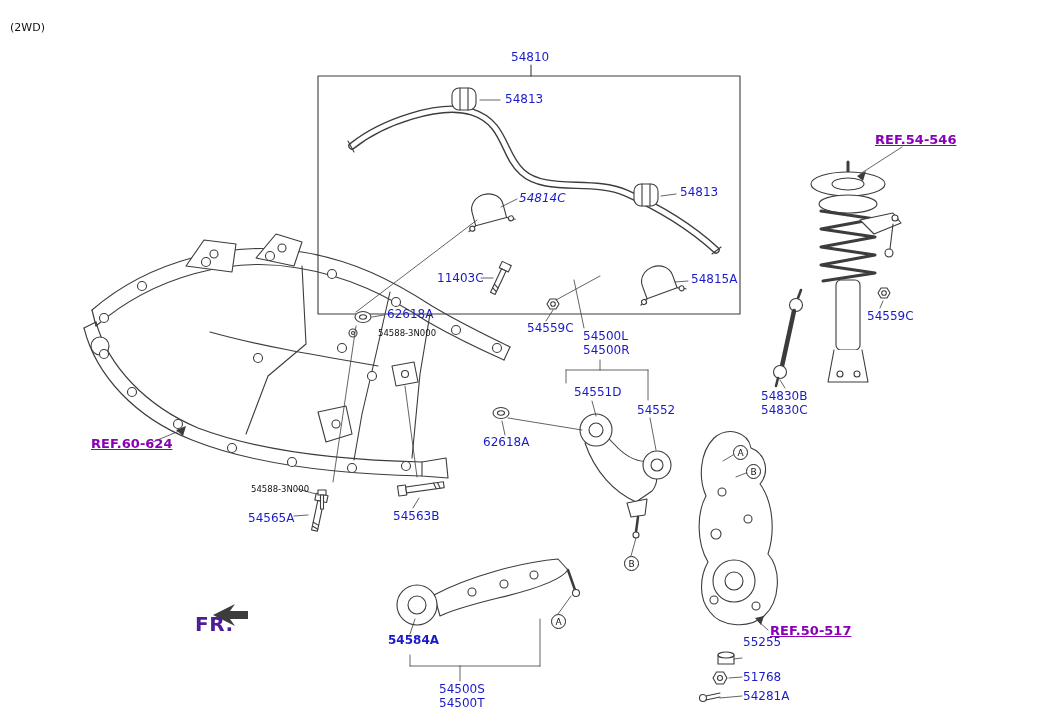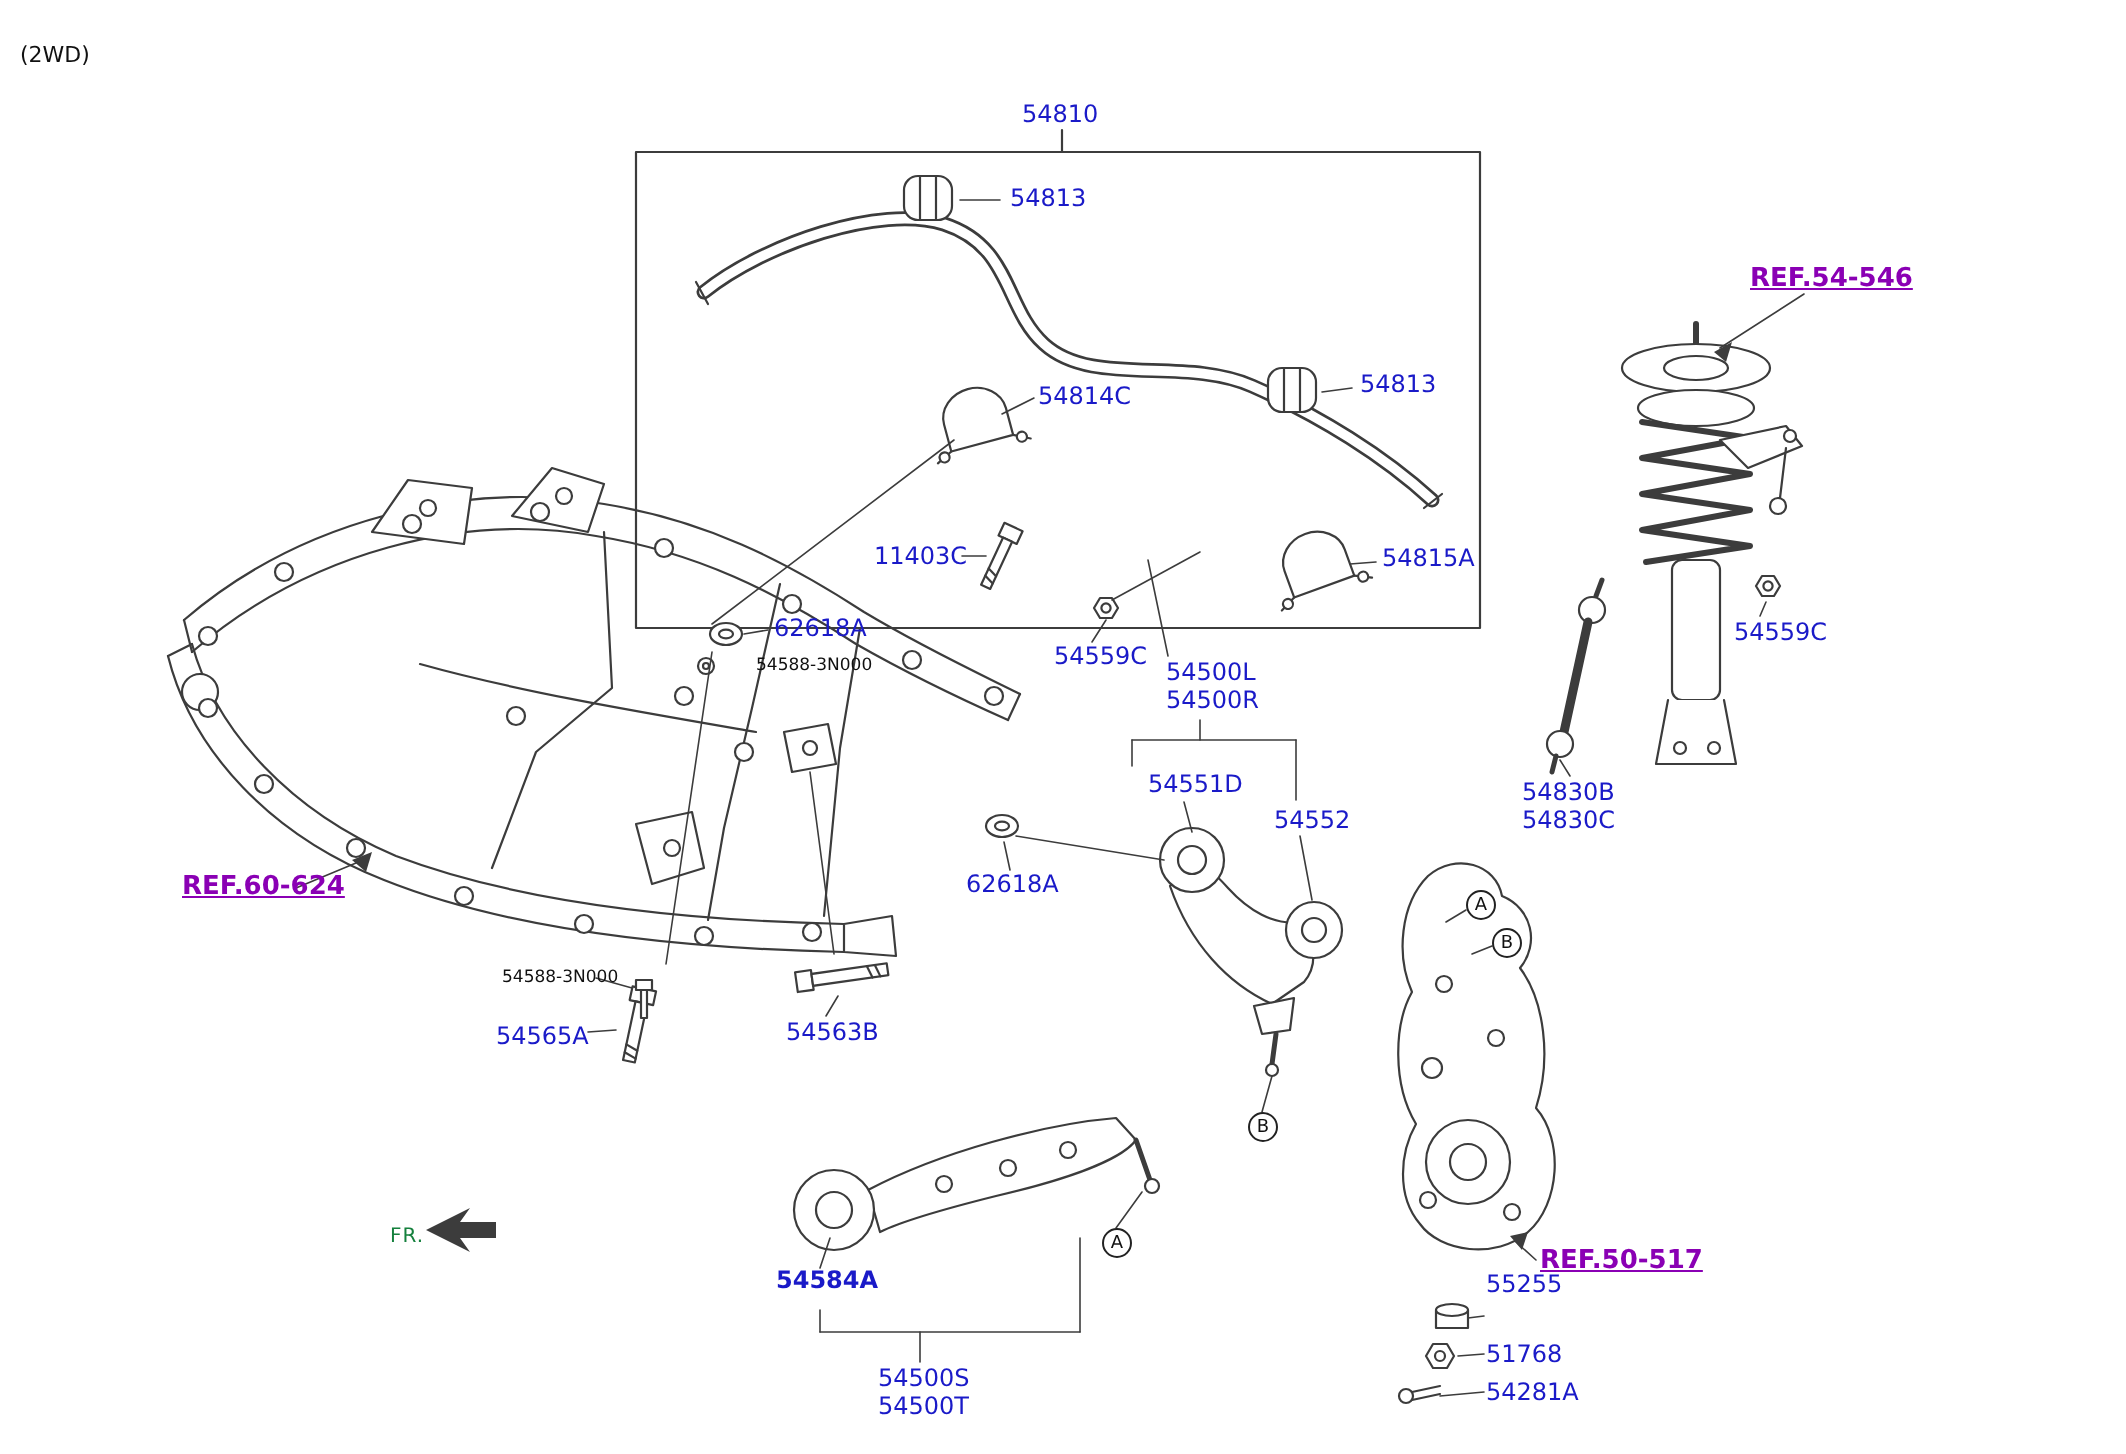--- a/index.html
+++ b/index.html
@@ -19,21 +19,21 @@
   svg .solid{fill:var(--line);stroke:none;}
   svg .tube-o{stroke-width:7.5;}
   svg .tube-i{stroke:#fff;stroke-width:4.8;}
   svg .coil{stroke-width:3;}
   svg .ax{stroke-width:0.8;}
   .lbl{position:absolute;font-size:12px;line-height:1.15;white-space:nowrap;}
   .part{color:var(--part);}
   .note{color:#111;font-size:11px;}
   .small{color:#111;font-size:8.5px;}
   .ref{color:var(--ref);font-weight:bold;text-decoration:underline;font-size:13px;cursor:pointer;}
-  .fr{font-size:10px;font-weight:normal;color:#15803d;letter-spacing:0.5px;}
+  .fr{font-size:20px;font-weight:bold;color:#4c1d95;letter-spacing:0.5px;}
   .callout{position:absolute;width:13px;height:13px;border:1.2px solid #222;border-radius:50%;
     font-size:9px;display:flex;align-items:center;justify-content:center;color:#111;background:#fff;}
 </style>
 </head>
 <body>
 
 <div class="stage">
 
   <svg class="art" width="1063" height="727" viewBox="0 0 1063 727">
 
@@ -281,21 +281,21 @@
       <line x1="356" y1="312" x2="333" y2="468"></line>
       <line x1="405" y1="372" x2="417" y2="463"></line>
       <line x1="574" y1="266" x2="584" y2="314"></line>
     </g>
   </svg>
 
   <div class="lbl note" style="left:10px;top:8px;">(2WD)</div>
   <div class="lbl part" style="left:511px;top:37px;">54810</div>
   <div class="lbl part" style="left:505px;top:79px;">54813</div>
   <div class="lbl ref" style="left:875px;top:119px;">REF.54-546</div>
-  <div class="lbl part" style="left:519px;top:178px;">54814C</div>
+  <div class="lbl part" style="left:519px;top:178px;font-style:italic;">54814C</div>
   <div class="lbl part" style="left:680px;top:172px;">54813</div>
   <div class="lbl part" style="left:437px;top:258px;">11403C</div>
   <div class="lbl part" style="left:691px;top:259px;">54815A</div>
   <div class="lbl part" style="left:387px;top:294px;">62618A</div>
   <div class="lbl small" style="left:378px;top:315px;">54588-3N000</div>
   <div class="lbl part" style="left:527px;top:308px;">54559C</div>
   <div class="lbl part" style="left:583px;top:316px;">54500L</div>
   <div class="lbl part" style="left:583px;top:330px;">54500R</div>
   <div class="lbl part" style="left:574px;top:372px;">54551D</div>
   <div class="lbl part" style="left:637px;top:390px;">54552</div>

